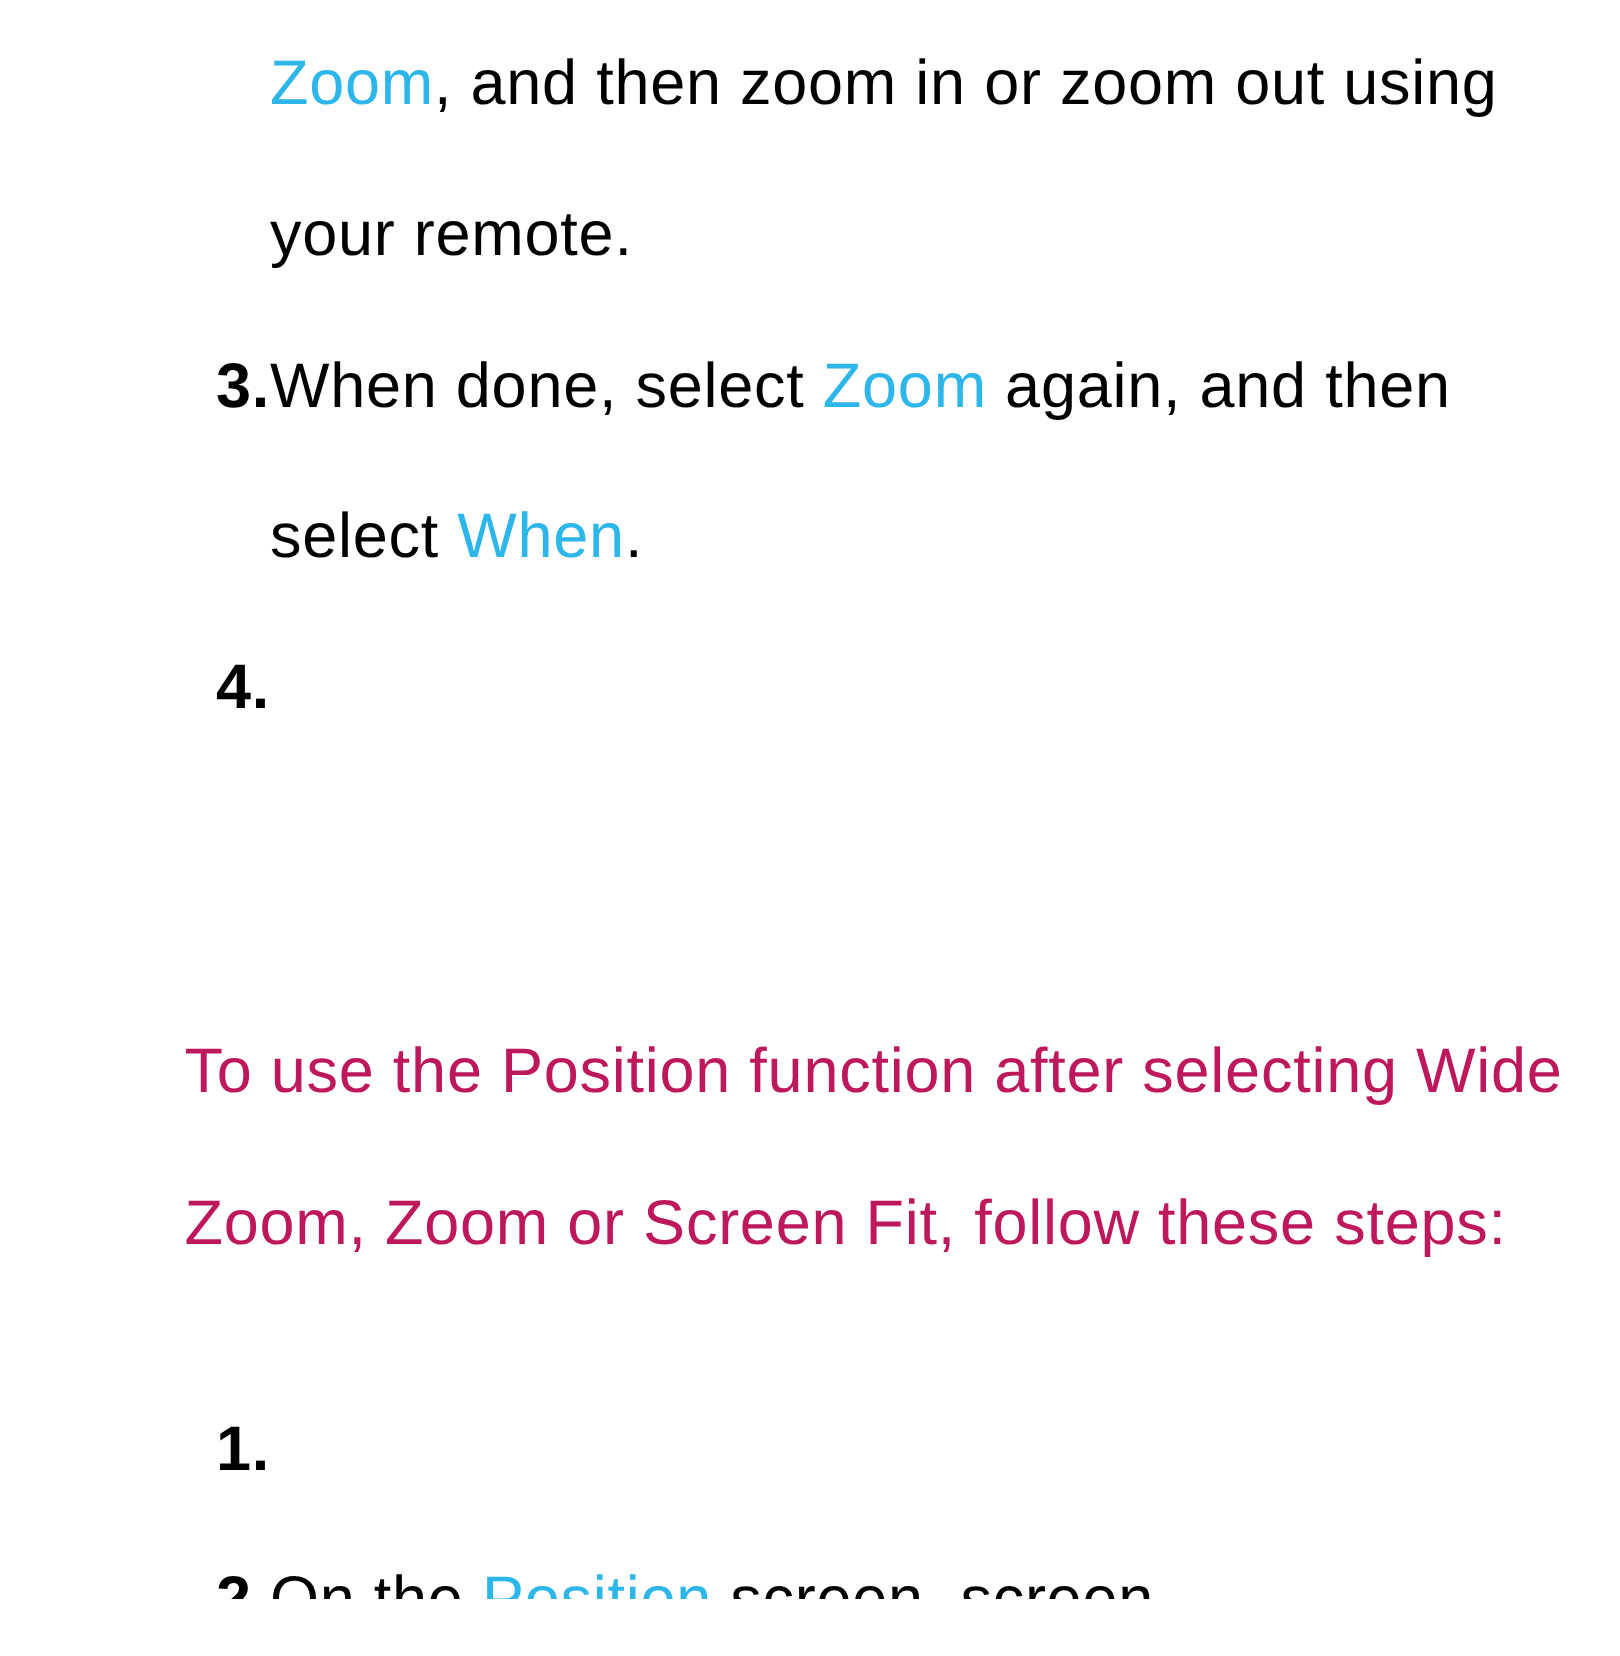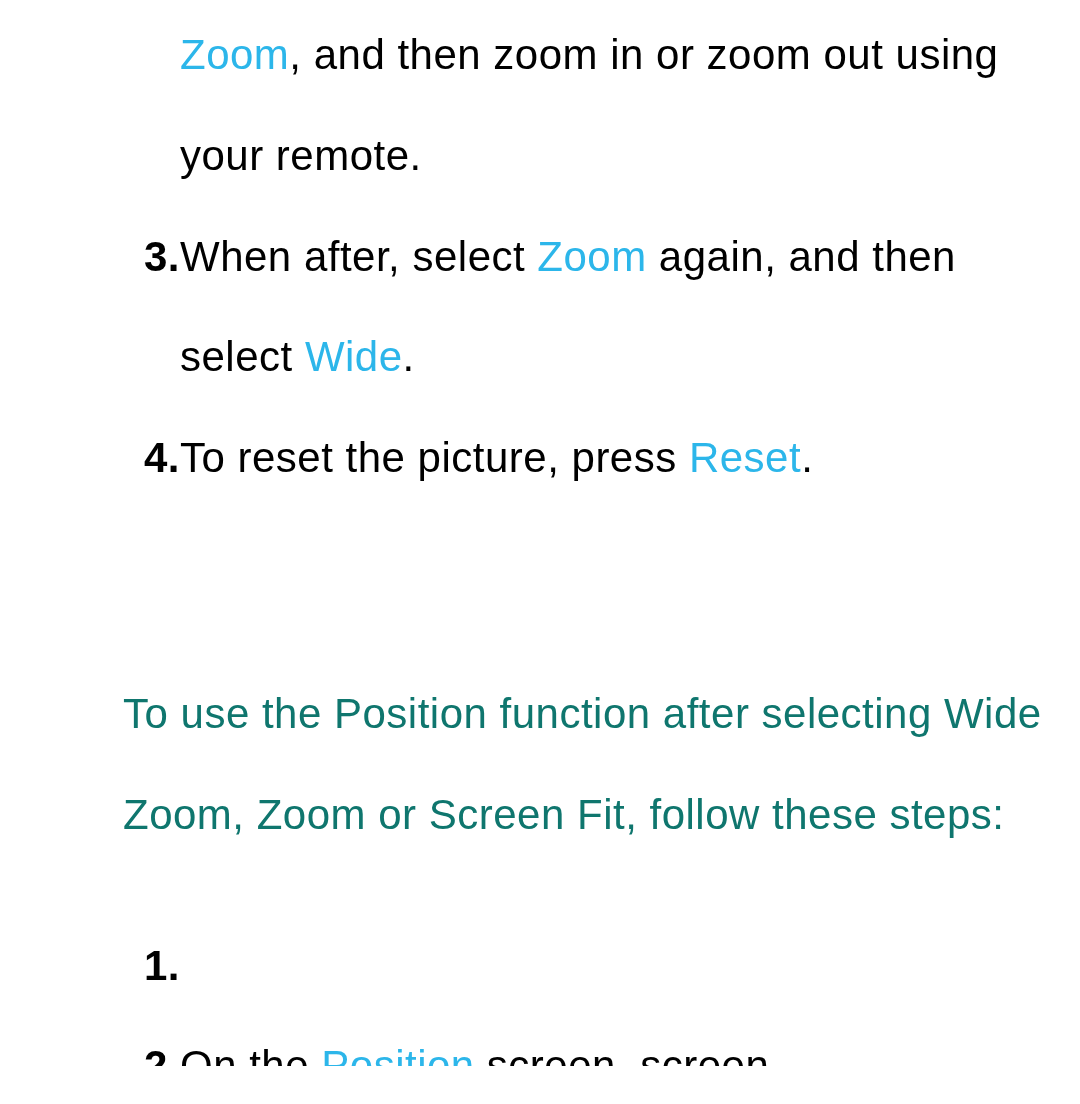--- a/index.html
+++ b/index.html
@@ -30,21 +30,21 @@
     flex: 0 0 175px;
     text-align: right;
     font-weight: 700;
     padding-right: 0;
   }
   .item-body {
     flex: 1;
     padding-left: 0;
   }
   .section-heading {
-    color: #0f766e;
+    color: #be185d;
     margin-top: 155px;
     margin-left: 118px;
     margin-right: 20px;
     margin-bottom: 50px;
   }
   .highlight {
     color: #2cb6ea;
   }
 </style>
 </head>
@@ -52,25 +52,24 @@
 
 <div class="page">
 
   <div id="list-a">
       <div class="list-item">
         <div class="marker"></div>
         <div class="item-body"><span class="highlight">Zoom</span><span>, and then zoom in or zoom out using your remote.</span></div>
       </div>
       <div class="list-item">
         <div class="marker">3. </div>
-        <div class="item-body"><span>When after, select </span><span class="highlight">Zoom</span><span> again, and then select </span><span class="highlight">Wide</span><span>.</span></div>
+        <div class="item-body"><span>When done, select </span><span class="highlight">Zoom</span><span> again, and then select </span><span class="highlight">When</span><span>.</span></div>
       </div>
       <div class="list-item">
         <div class="marker">4. </div>
-        <div class="item-body"><span>To reset the picture, press </span><span class="highlight">Reset</span><span>.</span></div>
       </div>
     </div>
 
   <div class="section-heading">To use the Position function after selecting Wide Zoom, Zoom or Screen Fit, follow these steps:</div>
 
   <div id="list-b">
       <div class="list-item">
         <div class="marker">1. </div>
       </div>
       <div class="list-item">

